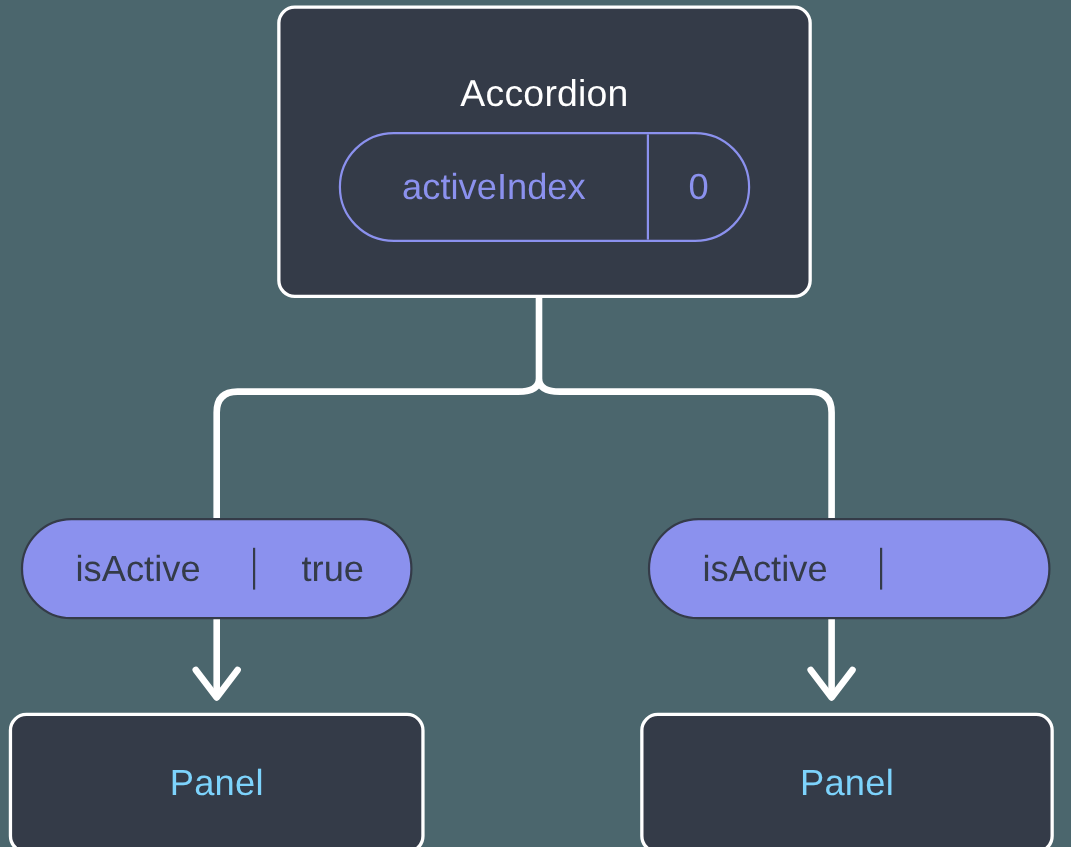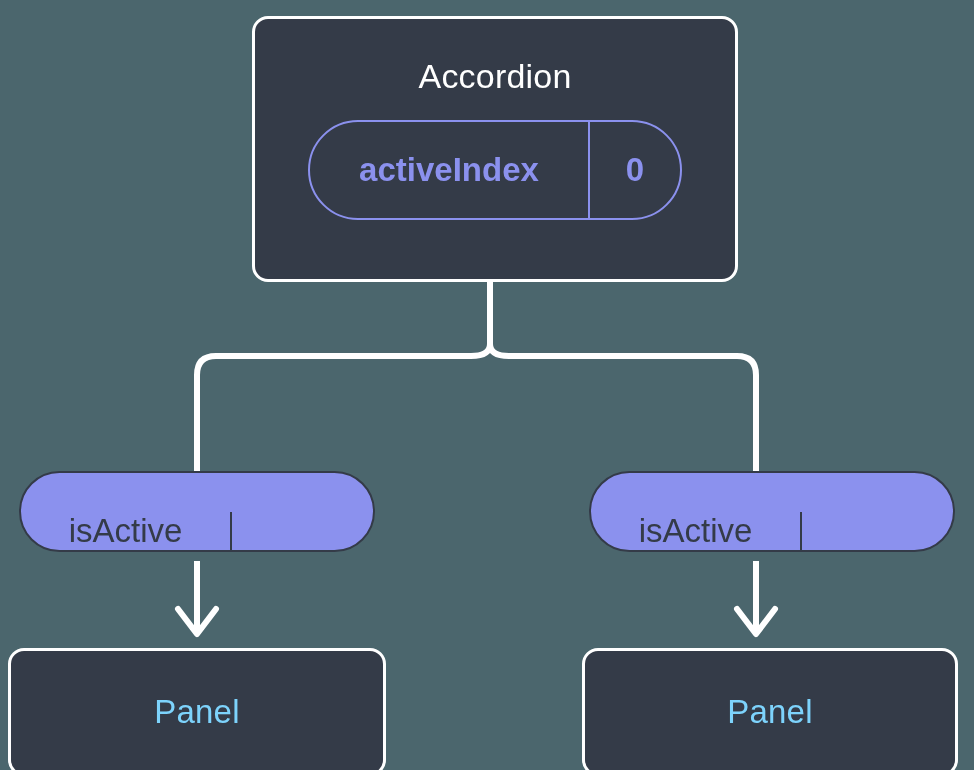--- a/index.html
+++ b/index.html
@@ -39,24 +39,24 @@
     background: #343b48;
     border: 3px solid #ffffff;
     border-radius: 16px;
     display: flex;
     flex-direction: column;
     align-items: center;
   }
 
   #accordion-box {
     left: 252px;
-    top: 16px;
+    top: 5px;
     width: 486px;
     height: 266px;
-    padding-top: 40px;
+    padding-top: 60px;
   }
 
   .component-title {
     color: #ffffff;
     font-size: 34px;
     font-weight: 500;
     letter-spacing: 0.2px;
     line-height: 1;
   }
 
@@ -74,41 +74,41 @@
     overflow: hidden;
   }
 
   .state-pill-outline .pill-key,
   .state-pill-outline .pill-val {
     display: flex;
     align-items: center;
     justify-content: center;
     color: #8b91ee;
     font-size: 33px;
-    font-weight: 700;
+    font-weight: 400;
   }
 
   .state-pill-outline .pill-key {
     width: 280px;
     border-right: 2px solid #8b91ee;
   }
 
   .state-pill-outline .pill-val {
     flex: 1;
   }
 
   
   .prop-pill {
     position: absolute;
-    height: 81px;
+    height: 92px;
     background: #8b91ee;
     border: 2px solid #343b48;
     border-radius: 46px;
     display: flex;
-    align-items: flex-end;
+    align-items: center;
     overflow: hidden;
   }
 
   .prop-pill .pill-key,
   .prop-pill .pill-val {
     display: flex;
     align-items: center;
     justify-content: center;
     color: #343b48;
     font-size: 33px;
@@ -190,20 +190,21 @@
     <div class="component-title">Accordion</div>
   </div>
 
   <div class="state-pill-outline">
     <div class="pill-key">activeIndex</div>
     <div class="pill-val">0</div>
   </div>
 
   <div class="prop-pill" id="pill-left">
     <div class="pill-key">isActive</div>
+    <div class="pill-val">true</div>
   </div>
 
   <div class="prop-pill" id="pill-right">
     <div class="pill-key">isActive</div>
   </div>
 
   <div class="panel-box" id="panel-left">
     <div class="panel-title">Panel</div>
   </div>
 

